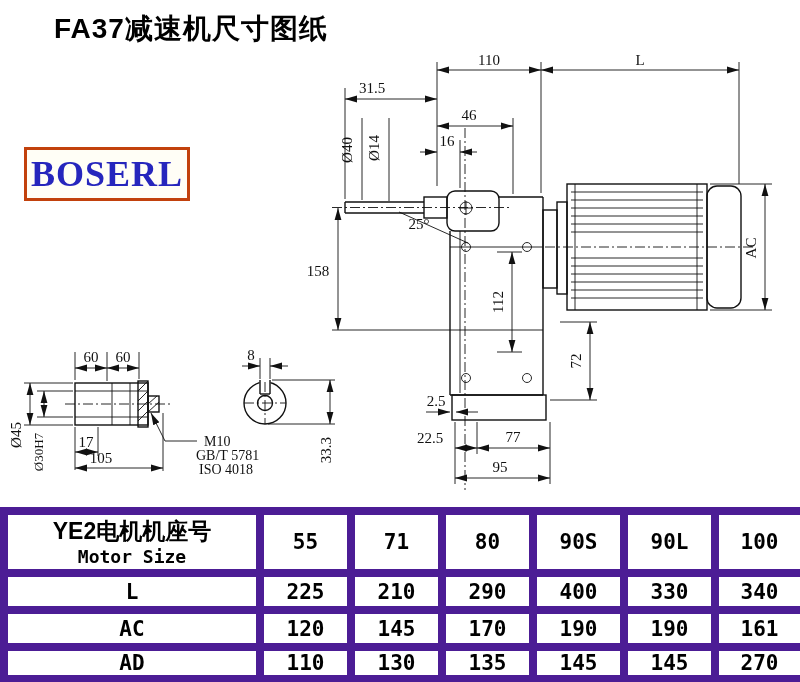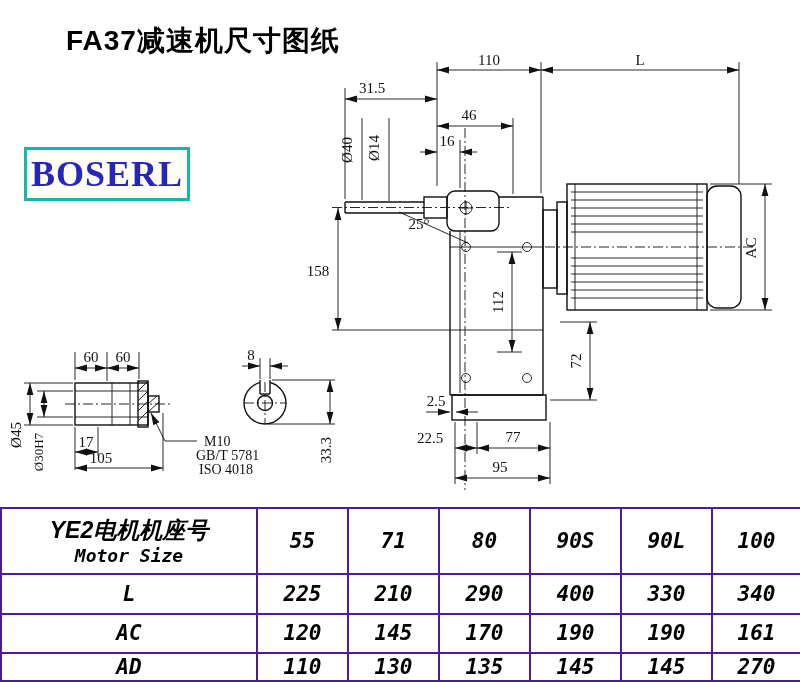--- a/index.html
+++ b/index.html
@@ -1,37 +1,37 @@
 <!DOCTYPE html>
 <html><head>
 <meta charset="utf-8">
 <style>
   html,body{margin:0;padding:0;background:#fff;}
   .page{position:relative;width:800px;height:682px;background:#fff;overflow:hidden;
         font-family:"Liberation Sans","DejaVu Sans",sans-serif;color:#000;}
-  .title{position:absolute;left:54px;top:10px;margin:12px;font-size:28px;font-weight:700;
+  .title{position:absolute;left:54px;top:10px;margin:0;font-size:28px;font-weight:700;
          letter-spacing:1px;color:#000;}
-  .logo{position:absolute;left:24px;top:147px;width:166px;height:54px;border:3px solid #14b8a6;
+  .logo{position:absolute;left:24px;top:147px;width:166px;height:54px;border:3px solid #c2410c;
         background:#fffef6;display:flex;align-items:center;justify-content:center;box-sizing:border-box;}
   .logo span{font-family:"Liberation Serif","DejaVu Serif",serif;font-weight:700;font-size:36px;
         color:#2626bd;letter-spacing:1px;}
   svg.drawing{position:absolute;left:0;top:0;}
   
   .o{stroke:#111;stroke-width:1.4;fill:none;}
   .t{stroke:#111;stroke-width:0.9;fill:none;}
   .d{stroke:#111;stroke-width:0.9;fill:none;}
   .c{stroke:#111;stroke-width:0.9;fill:none;stroke-dasharray:10 3 2 3;}
   text.dt{font-family:"Liberation Serif","DejaVu Serif",serif;font-size:15px;fill:#111;text-anchor:middle;}
   text.sm{font-size:13px;}
   text.lft{text-anchor:start;font-size:14px;}
   
   table.dim-table{position:absolute;left:0;top:507px;width:800px;height:175px;border-collapse:collapse;
         table-layout:fixed;text-align:center;}
-  table.dim-table td{border:2px solid #4c1d95;padding:0;vertical-align:middle;
-        font-family:"DejaVu Sans Mono","Liberation Mono",monospace;font-weight:700;font-size:21px;font-style:italic;}
+  table.dim-table td{border:8px solid #4c1d95;padding:0;vertical-align:middle;
+        font-family:"DejaVu Sans Mono","Liberation Mono",monospace;font-weight:700;font-size:21px;}
   .hdr-cn{font-family:"Liberation Sans","DejaVu Sans",sans-serif;font-weight:700;font-size:23px;line-height:1.25;}
   .hdr-en{font-family:"DejaVu Sans Mono","Liberation Mono",monospace;font-weight:700;font-size:18px;line-height:1.2;}
 </style>
 </head>
 <body>
 
 <div class="page">
 
   <h1 class="title">FA37减速机尺寸图纸</h1>
 

